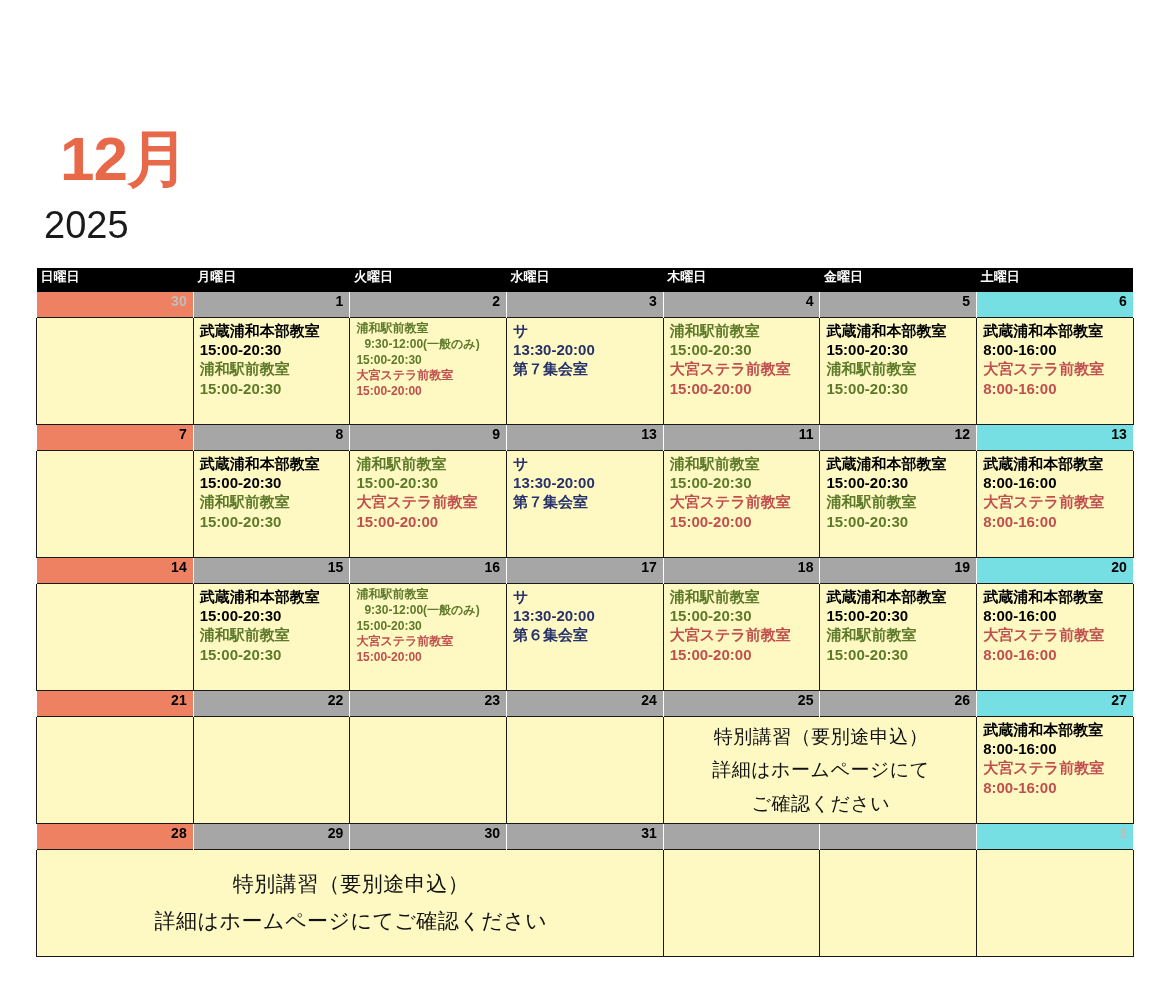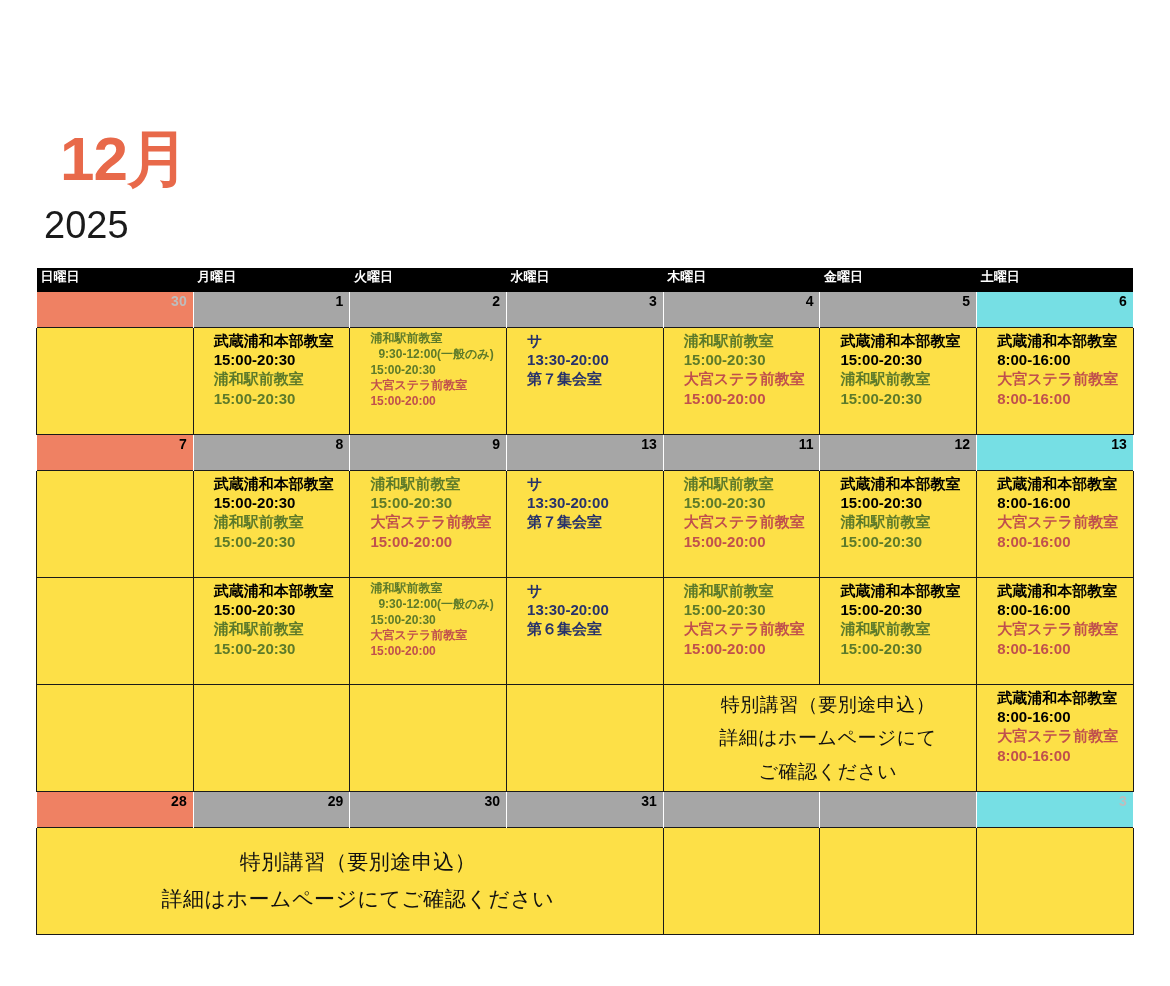--- a/index.html
+++ b/index.html
@@ -68,38 +68,38 @@
     line-height: 1.1;
   }
 
   
   .num-row td {
     height: 20px;
     font-size: 14px;
     font-weight: bold;
     text-align: right;
     vertical-align: middle;
-    padding: 0 6px 15px 0;
+    padding: 0 6px 5px 0;
     border-left: 1px solid #ffffff;
     border-right: 1px solid #ffffff;
     line-height: 1.1;
   }
   .num-row td.sun  { background: #ef8163; color: #000000; }
   .num-row td.wk   { background: #a6a6a6; color: #000000; }
   .num-row td.sat  { background: #76dfe4; color: #000000; }
   .num-row td.out  { color: #bdbdbd; }
   .num-row td.empty { color: transparent; }
 
   
   .evt-row td {
     height: 100px;
     vertical-align: top;
-    background: #fde047;
+    background: #fef9c3;
     border: 1px solid #1a1a1a;
-    padding: 3px 4px 3px 20px;
+    padding: 3px 4px 3px 6px;
     font-size: 15px;
     line-height: 1.28;
   }
   .evt-row td.merged {
     vertical-align: middle;
     text-align: center;
   }
 
   .ln { white-space: nowrap; }
   .c-black { color: #000000; font-weight: bold; }
@@ -238,20 +238,29 @@
             <div class="ln c-green">浦和駅前教室</div>
             <div class="ln c-green">15:00-20:30</div>
           </td>
           <td>
             <div class="ln c-black">武蔵浦和本部教室</div>
             <div class="ln c-black">8:00-16:00</div>
             <div class="ln c-red">大宮ステラ前教室</div>
             <div class="ln c-red">8:00-16:00</div>
           </td>
         </tr>
+        <tr class="num-row">
+          <td class="sun">14</td>
+          <td class="wk">15</td>
+          <td class="wk">16</td>
+          <td class="wk">17</td>
+          <td class="wk">18</td>
+          <td class="wk">19</td>
+          <td class="sat">20</td>
+        </tr>
         <tr class="evt-row">
           <td></td>
           <td>
             <div class="ln c-black">武蔵浦和本部教室</div>
             <div class="ln c-black">15:00-20:30</div>
             <div class="ln c-green">浦和駅前教室</div>
             <div class="ln c-green">15:00-20:30</div>
           </td>
           <td>
             <div class="ln c-green small">浦和駅前教室</div>
@@ -276,20 +285,29 @@
             <div class="ln c-black">15:00-20:30</div>
             <div class="ln c-green">浦和駅前教室</div>
             <div class="ln c-green">15:00-20:30</div>
           </td>
           <td>
             <div class="ln c-black">武蔵浦和本部教室</div>
             <div class="ln c-black">8:00-16:00</div>
             <div class="ln c-red">大宮ステラ前教室</div>
             <div class="ln c-red">8:00-16:00</div>
           </td>
+        </tr>
+        <tr class="num-row">
+          <td class="sun">21</td>
+          <td class="wk">22</td>
+          <td class="wk">23</td>
+          <td class="wk">24</td>
+          <td class="wk">25</td>
+          <td class="wk">26</td>
+          <td class="sat">27</td>
         </tr>
         <tr class="evt-row">
           <td></td>
           <td></td>
           <td></td>
           <td></td>
           <td colspan="2" class="merged">
             <div class="note ln">特別講習（要別途申込）</div>
             <div class="note ln">詳細はホームページにて</div>
             <div class="note ln">ご確認ください</div>

